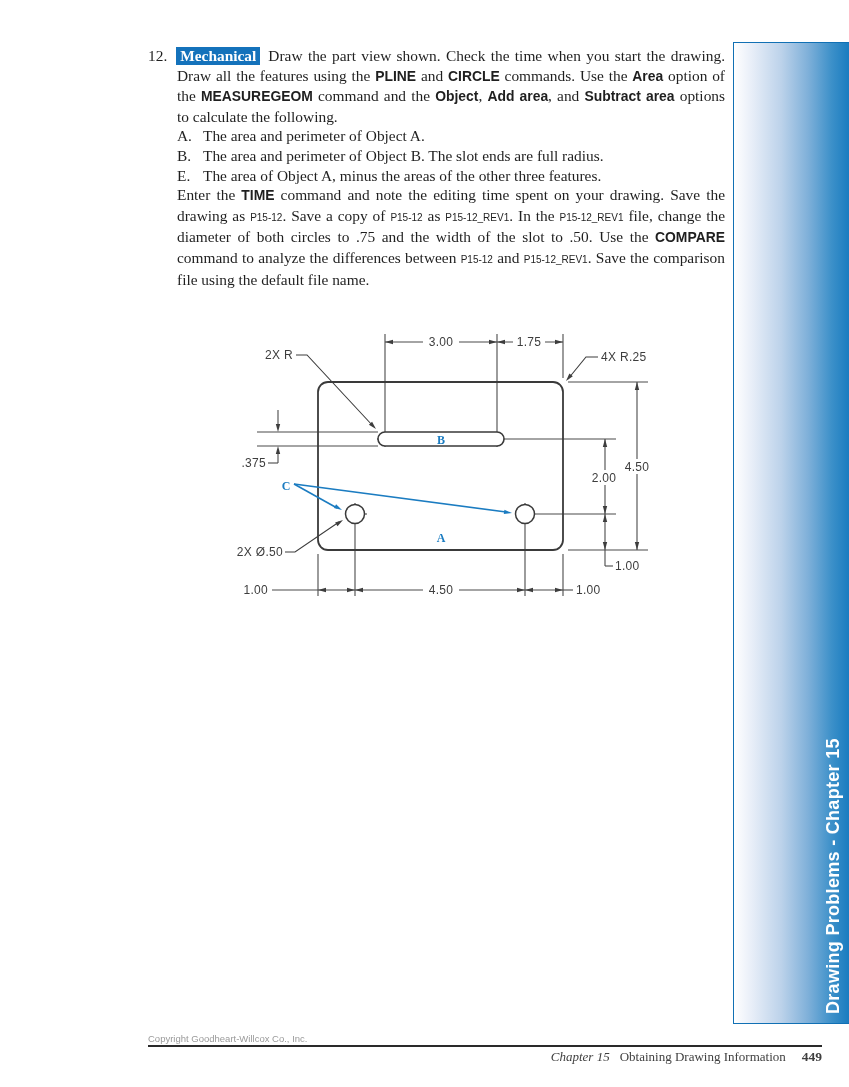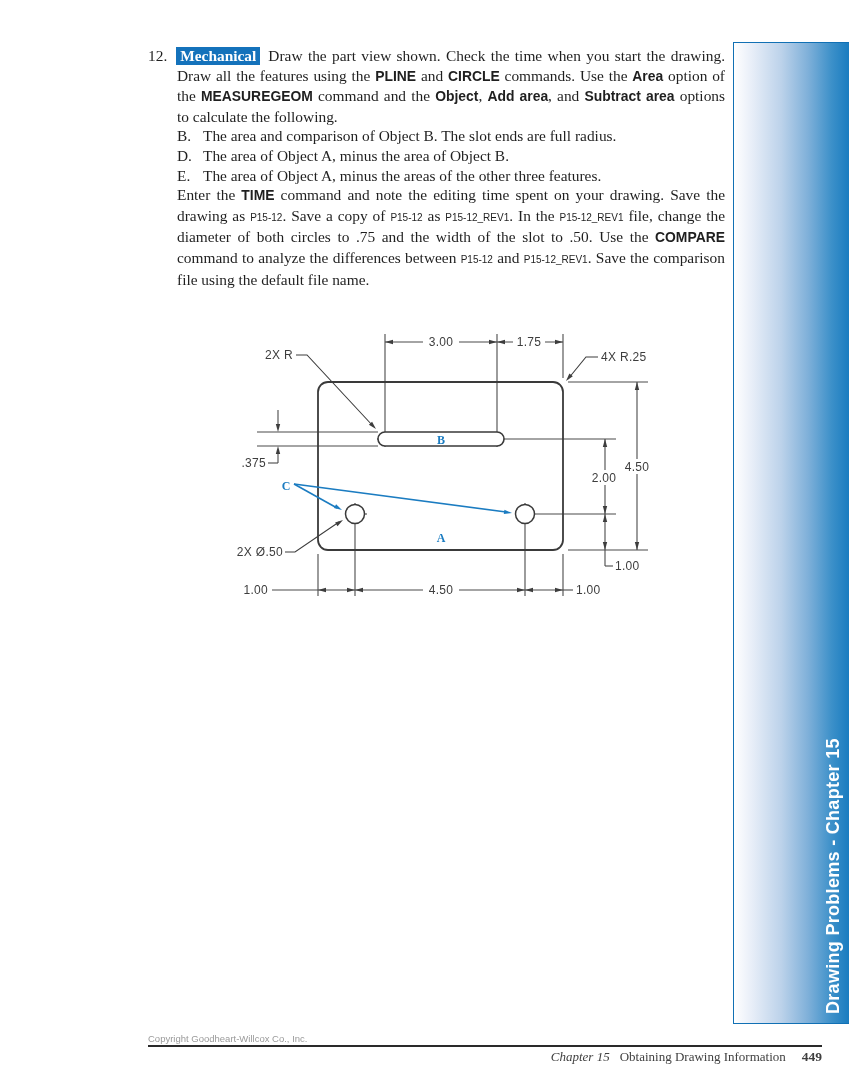--- a/index.html
+++ b/index.html
@@ -44,22 +44,22 @@
   .footer-right .pgnum{font-weight:bold;font-size:13.5px;}
 </style>
 </head>
 <body>
 
 <div class="page">
 
   <div class="content">
     <p class="intro"><span class="num">12.</span><span class="tag">Mechanical</span><span><span class="run-serif">Draw the part view shown. Check the time when you start the drawing. Draw all the features using the </span><span class="run-cmd">PLINE</span><span class="run-serif"> and </span><span class="run-cmd">CIRCLE</span><span class="run-serif"> commands. Use the </span><span class="run-cmd">Area</span><span class="run-serif"> option of the </span><span class="run-cmd">MEASUREGEOM</span><span class="run-serif"> command and the </span><span class="run-cmd">Object</span><span class="run-serif">, </span><span class="run-cmd">Add area</span><span class="run-serif">, and </span><span class="run-cmd">Subtract area</span><span class="run-serif"> options to calculate the following.</span></span></p>
     <ul class="plist">
-      <li><span class="li-label">B.</span><span>The area and comparison of Object B. The slot ends are full radius.</span></li>
-      <li><span class="li-label">D.</span><span>The area of Object A, minus the area of Object B.</span></li>
+      <li><span class="li-label">A.</span><span>The area and perimeter of Object A.</span></li>
+      <li><span class="li-label">B.</span><span>The area and perimeter of Object B. The slot ends are full radius.</span></li>
       <li><span class="li-label">E.</span><span>The area of Object A, minus the areas of the other three features.</span></li>
     </ul>
     <p class="outro"><span class="run-serif">Enter the </span><span class="run-cmd">TIME</span><span class="run-serif"> command and note the editing time spent on your drawing. Save the drawing as </span><span class="run-file">P15-12</span><span class="run-serif">. Save a copy of </span><span class="run-file">P15-12</span><span class="run-serif"> as </span><span class="run-file">P15-12_REV1</span><span class="run-serif">. In the </span><span class="run-file">P15-12_REV1</span><span class="run-serif"> file, change the diameter of both circles to .75 and the width of the slot to .50. Use the </span><span class="run-cmd">COMPARE</span><span class="run-serif"> command to analyze the differences between </span><span class="run-file">P15-12</span><span class="run-serif"> and </span><span class="run-file">P15-12_REV1</span><span class="run-serif">. Save the comparison file using the default file name.</span></p>
   </div>
 
   <svg class="figure" width="465" height="276" viewBox="175 328 465 276">
 
     <g stroke="#4a4a4a" stroke-width="1.1">
       <line x1="345" y1="334" x2="345" y2="447"></line>
       <line x1="457" y1="334" x2="457" y2="447"></line>

